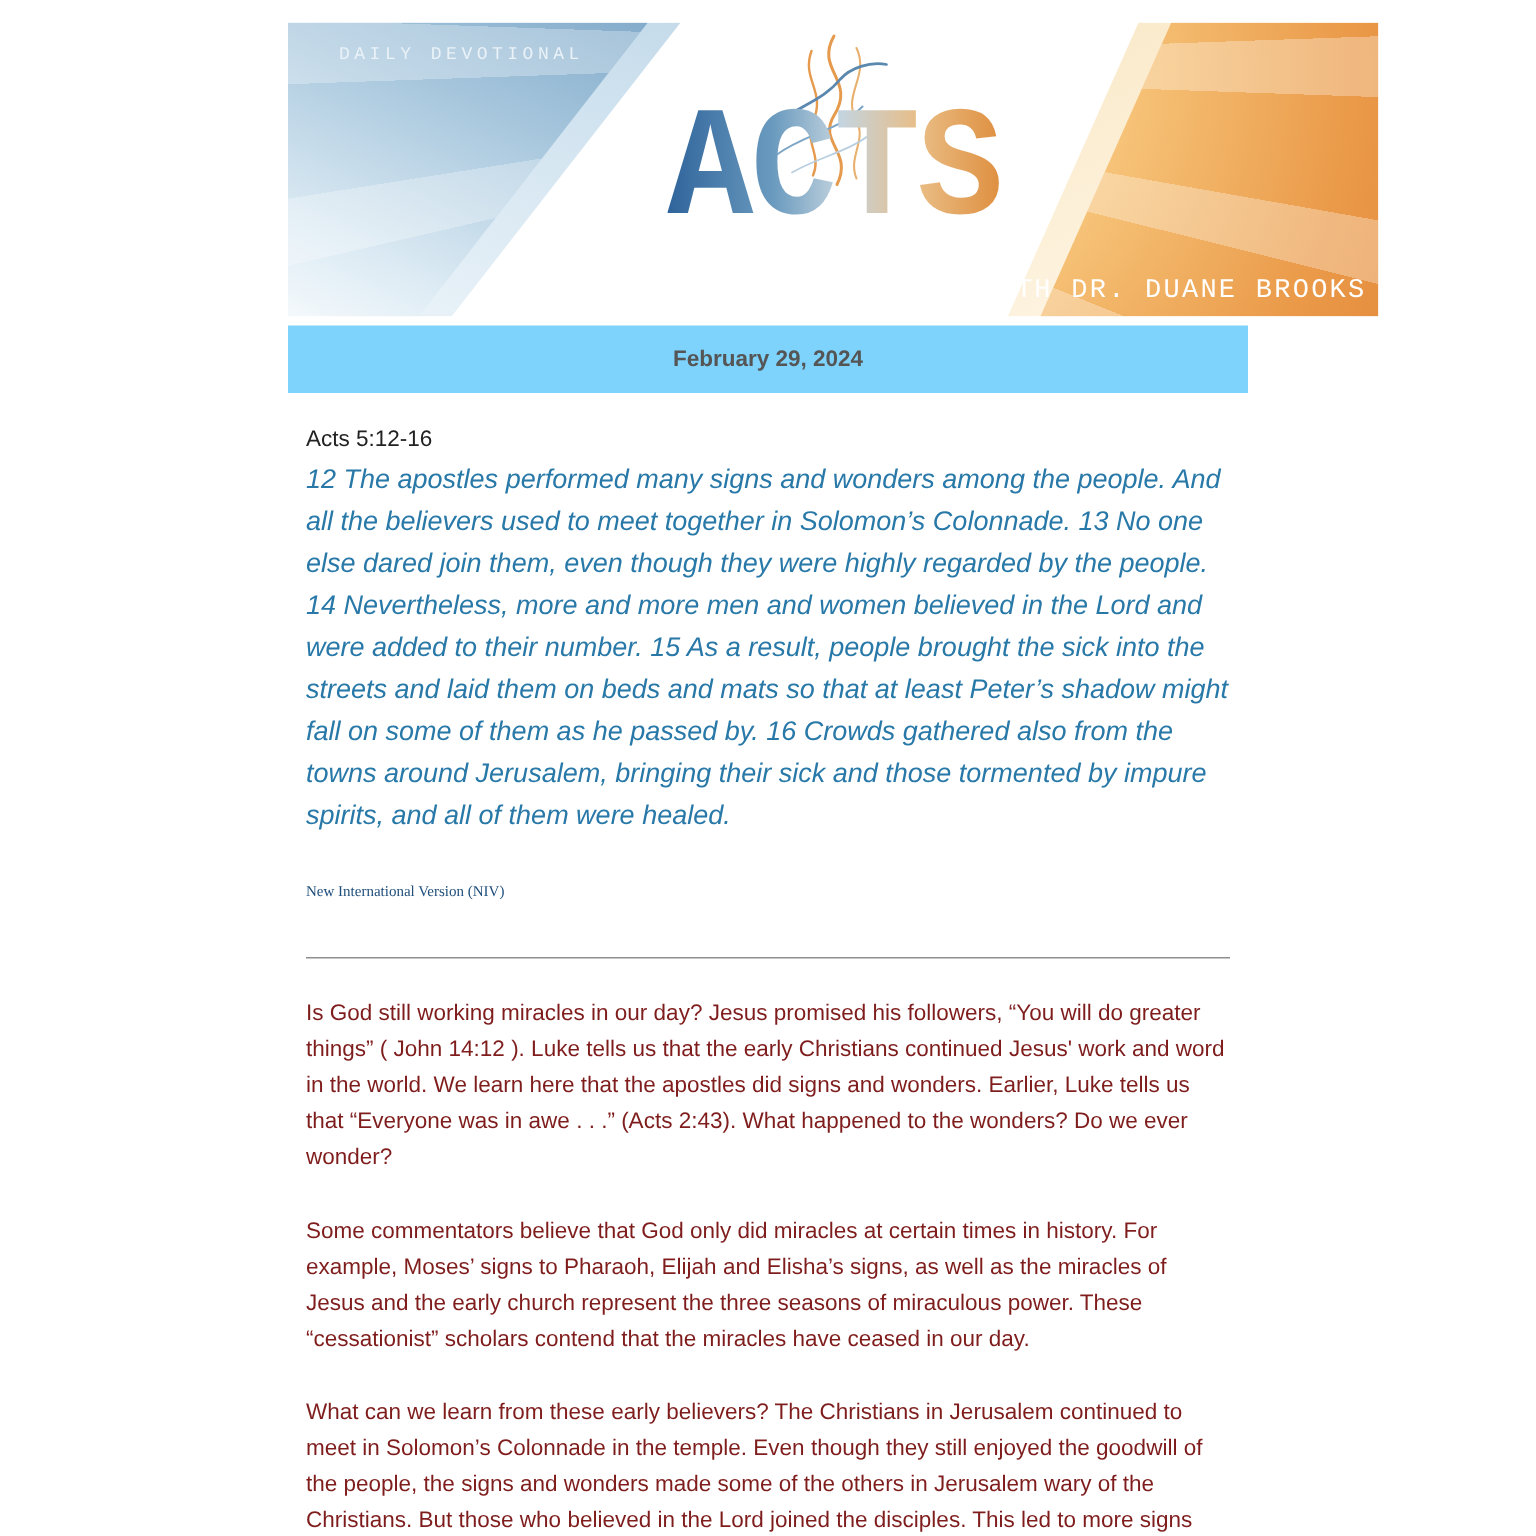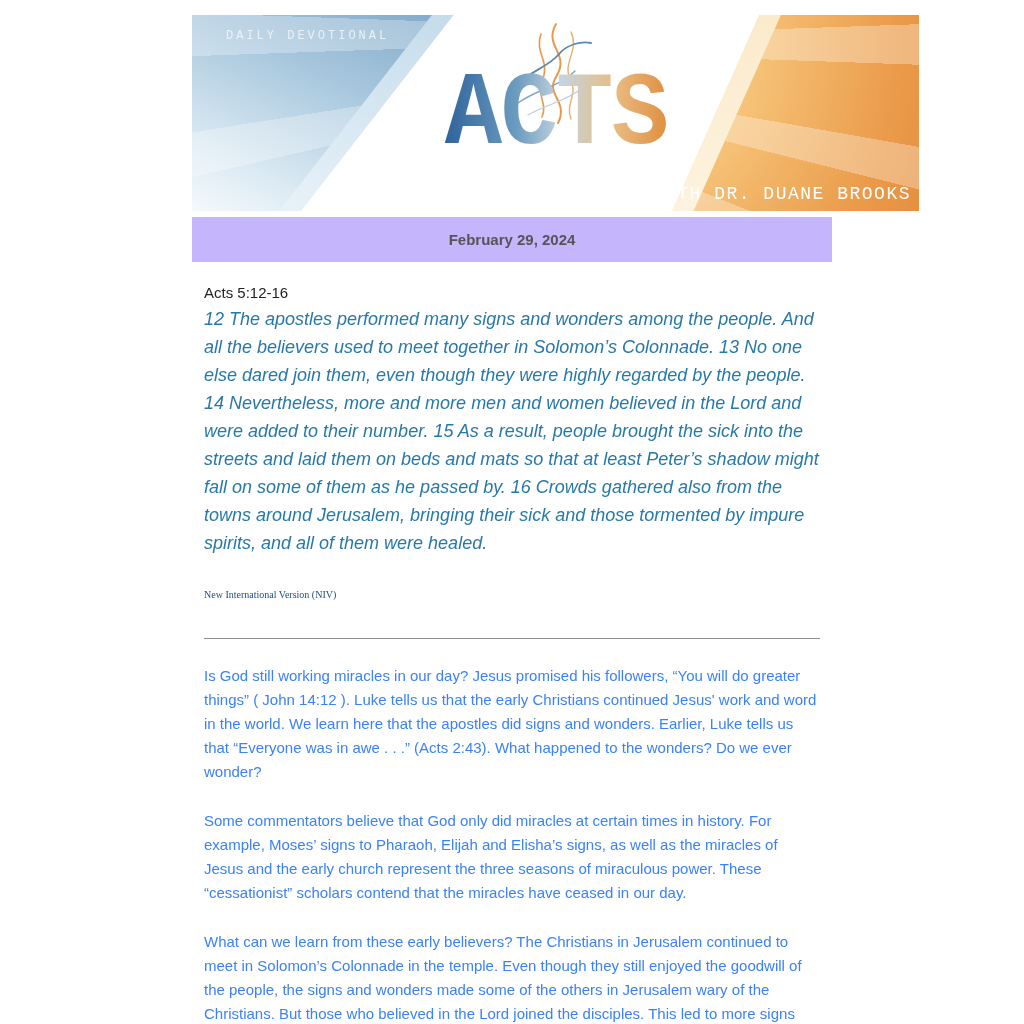--- a/index.html
+++ b/index.html
@@ -87,21 +87,21 @@
     font-size: 18px;
     letter-spacing: 1.5px;
     color: #ffffff;
     white-space: nowrap;
   }
 
   
   .date-bar {
     margin-top: 6px;
     height: 45px;
-    background: #c4b5fd;
+    background: #7dd3fc;
     display: flex;
     align-items: center;
     justify-content: center;
   }
   .date-text {
     font-size: 15px;
     font-weight: 700;
     color: #555555;
   }
 
@@ -130,21 +130,21 @@
   .divider {
     margin-top: 38px;
     border: none;
     border-top: 1px solid #8f8f8f;
     height: 0;
   }
   .body-paragraph {
     margin-top: 25px;
     font-size: 15px;
     line-height: 24px;
-    color: #3b82f6;
+    color: #7f1d1d;
   }
 </style>
 </head>
 <body>
 
 <div class="email-column">
 
   <div class="banner">
     <div class="shape banner-left-light"></div>
     <div class="shape banner-left"></div>

